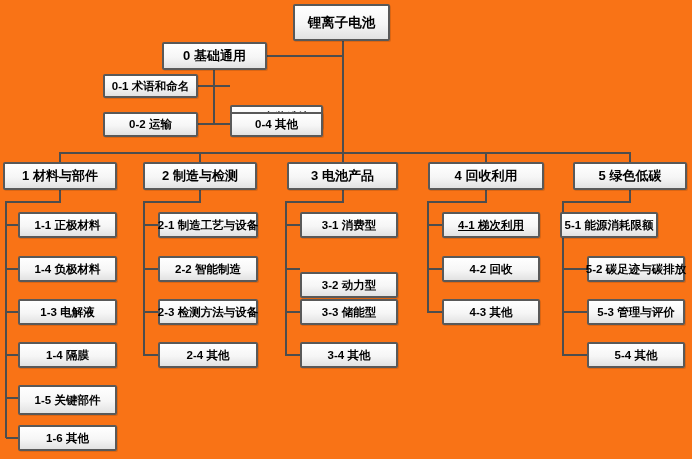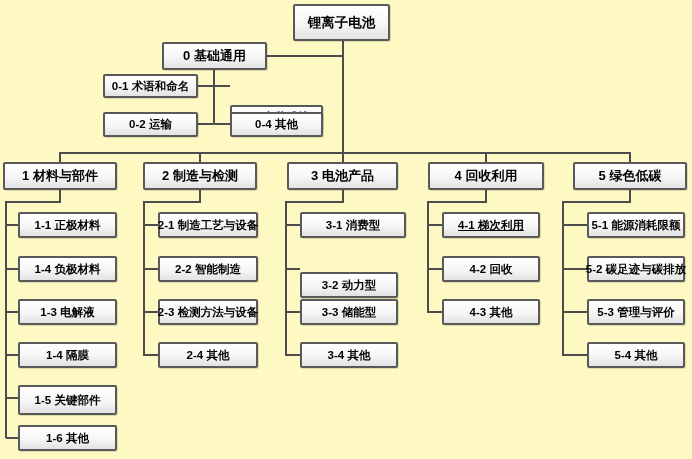--- a/index.html
+++ b/index.html
@@ -1,19 +1,19 @@
 <!DOCTYPE html>
 <html><head>
 <meta charset="utf-8">
 <style>
   html,body{margin:0;padding:0;background:#ffffff;}
   .canvas{
     position:relative;
     width:692px;height:459px;
-    background:#fef9c3;
+    background:#f97316;
     font-family:"Liberation Sans","DejaVu Sans",sans-serif;
     overflow:hidden;
   }
   .lines{position:absolute;left:0;top:0;width:692px;height:459px;}
   .node{
     position:absolute;
     box-sizing:border-box;
     border:2px solid #595959;
     border-radius:2px;
     background:linear-gradient(180deg,#ffffff 0%,#f6f6f6 55%,#e2e2e2 100%);
@@ -102,27 +102,27 @@
   <div class="node child-node" style="left:18px;top:299px;width:99px;height:26px;">1-3 电解液</div>
   <div class="node child-node" style="left:18px;top:342px;width:99px;height:26px;">1-4 隔膜</div>
   <div class="node child-node" style="left:18px;top:385px;width:99px;height:30px;">1-5 关键部件</div>
   <div class="node child-node" style="left:18px;top:425px;width:99px;height:26px;">1-6 其他</div>
 
   <div class="node child-node" style="left:158px;top:212px;width:100px;height:26px;">2-1 制造工艺与设备</div>
   <div class="node child-node" style="left:158px;top:256px;width:100px;height:26px;">2-2 智能制造</div>
   <div class="node child-node" style="left:158px;top:299px;width:100px;height:26px;">2-3 检测方法与设备</div>
   <div class="node child-node" style="left:158px;top:342px;width:100px;height:26px;">2-4 其他</div>
 
-  <div class="node child-node" style="left:300px;top:212px;width:106px;height:26px;">3-1 消费型</div>
+  <div class="node child-node" style="left:300px;top:212px;width:98px;height:26px;">3-1 消费型</div>
   <div class="node child-node" style="left:300px;top:256px;width:98px;height:26px;margin-top:16px;">3-2 动力型</div>
   <div class="node child-node" style="left:300px;top:299px;width:98px;height:26px;">3-3 储能型</div>
   <div class="node child-node" style="left:300px;top:342px;width:98px;height:26px;">3-4 其他</div>
 
   <div class="node child-node" style="left:442px;top:212px;width:98px;height:26px;text-decoration:underline;">4-1 梯次利用</div>
   <div class="node child-node" style="left:442px;top:256px;width:98px;height:26px;">4-2 回收</div>
   <div class="node child-node" style="left:442px;top:299px;width:98px;height:26px;">4-3 其他</div>
 
-  <div class="node child-node" style="left:587px;top:212px;width:98px;height:26px;">5-1 能源消耗限额</div>
+  <div class="node child-node" style="left:560px;top:212px;width:98px;height:26px;">5-1 能源消耗限额</div>
   <div class="node child-node" style="left:587px;top:256px;width:98px;height:26px;">5-2 碳足迹与碳排放</div>
   <div class="node child-node" style="left:587px;top:299px;width:98px;height:26px;">5-3 管理与评价</div>
   <div class="node child-node" style="left:587px;top:342px;width:98px;height:26px;">5-4 其他</div>
 
 </div>
 
 </body></html>

